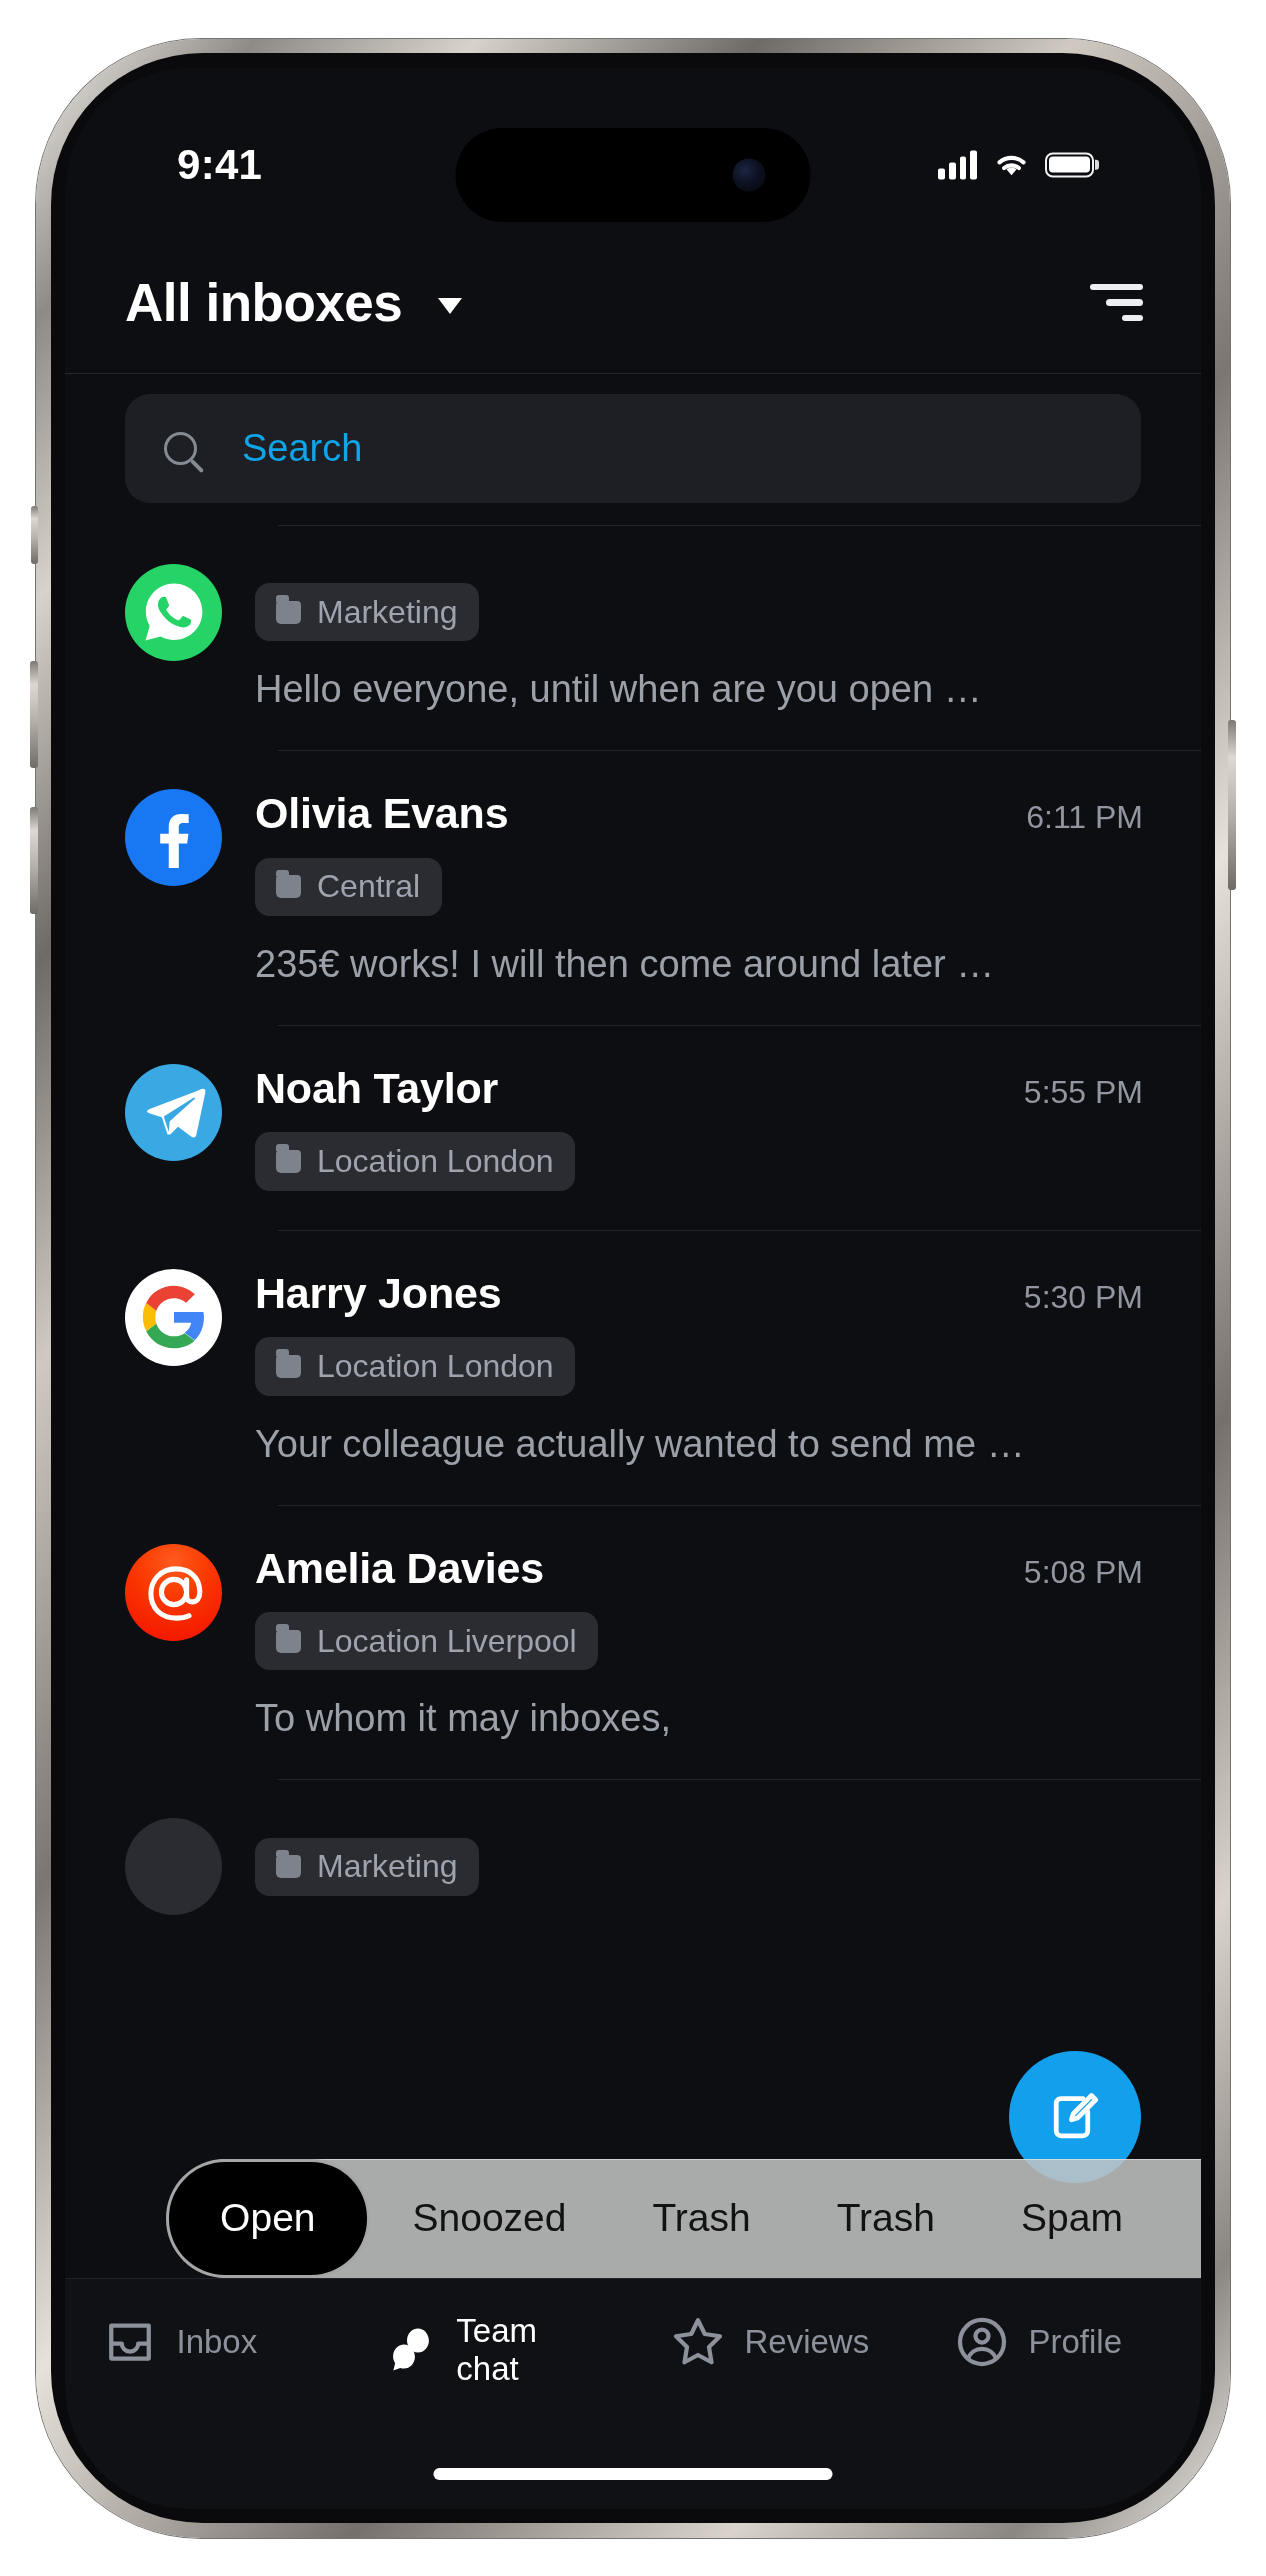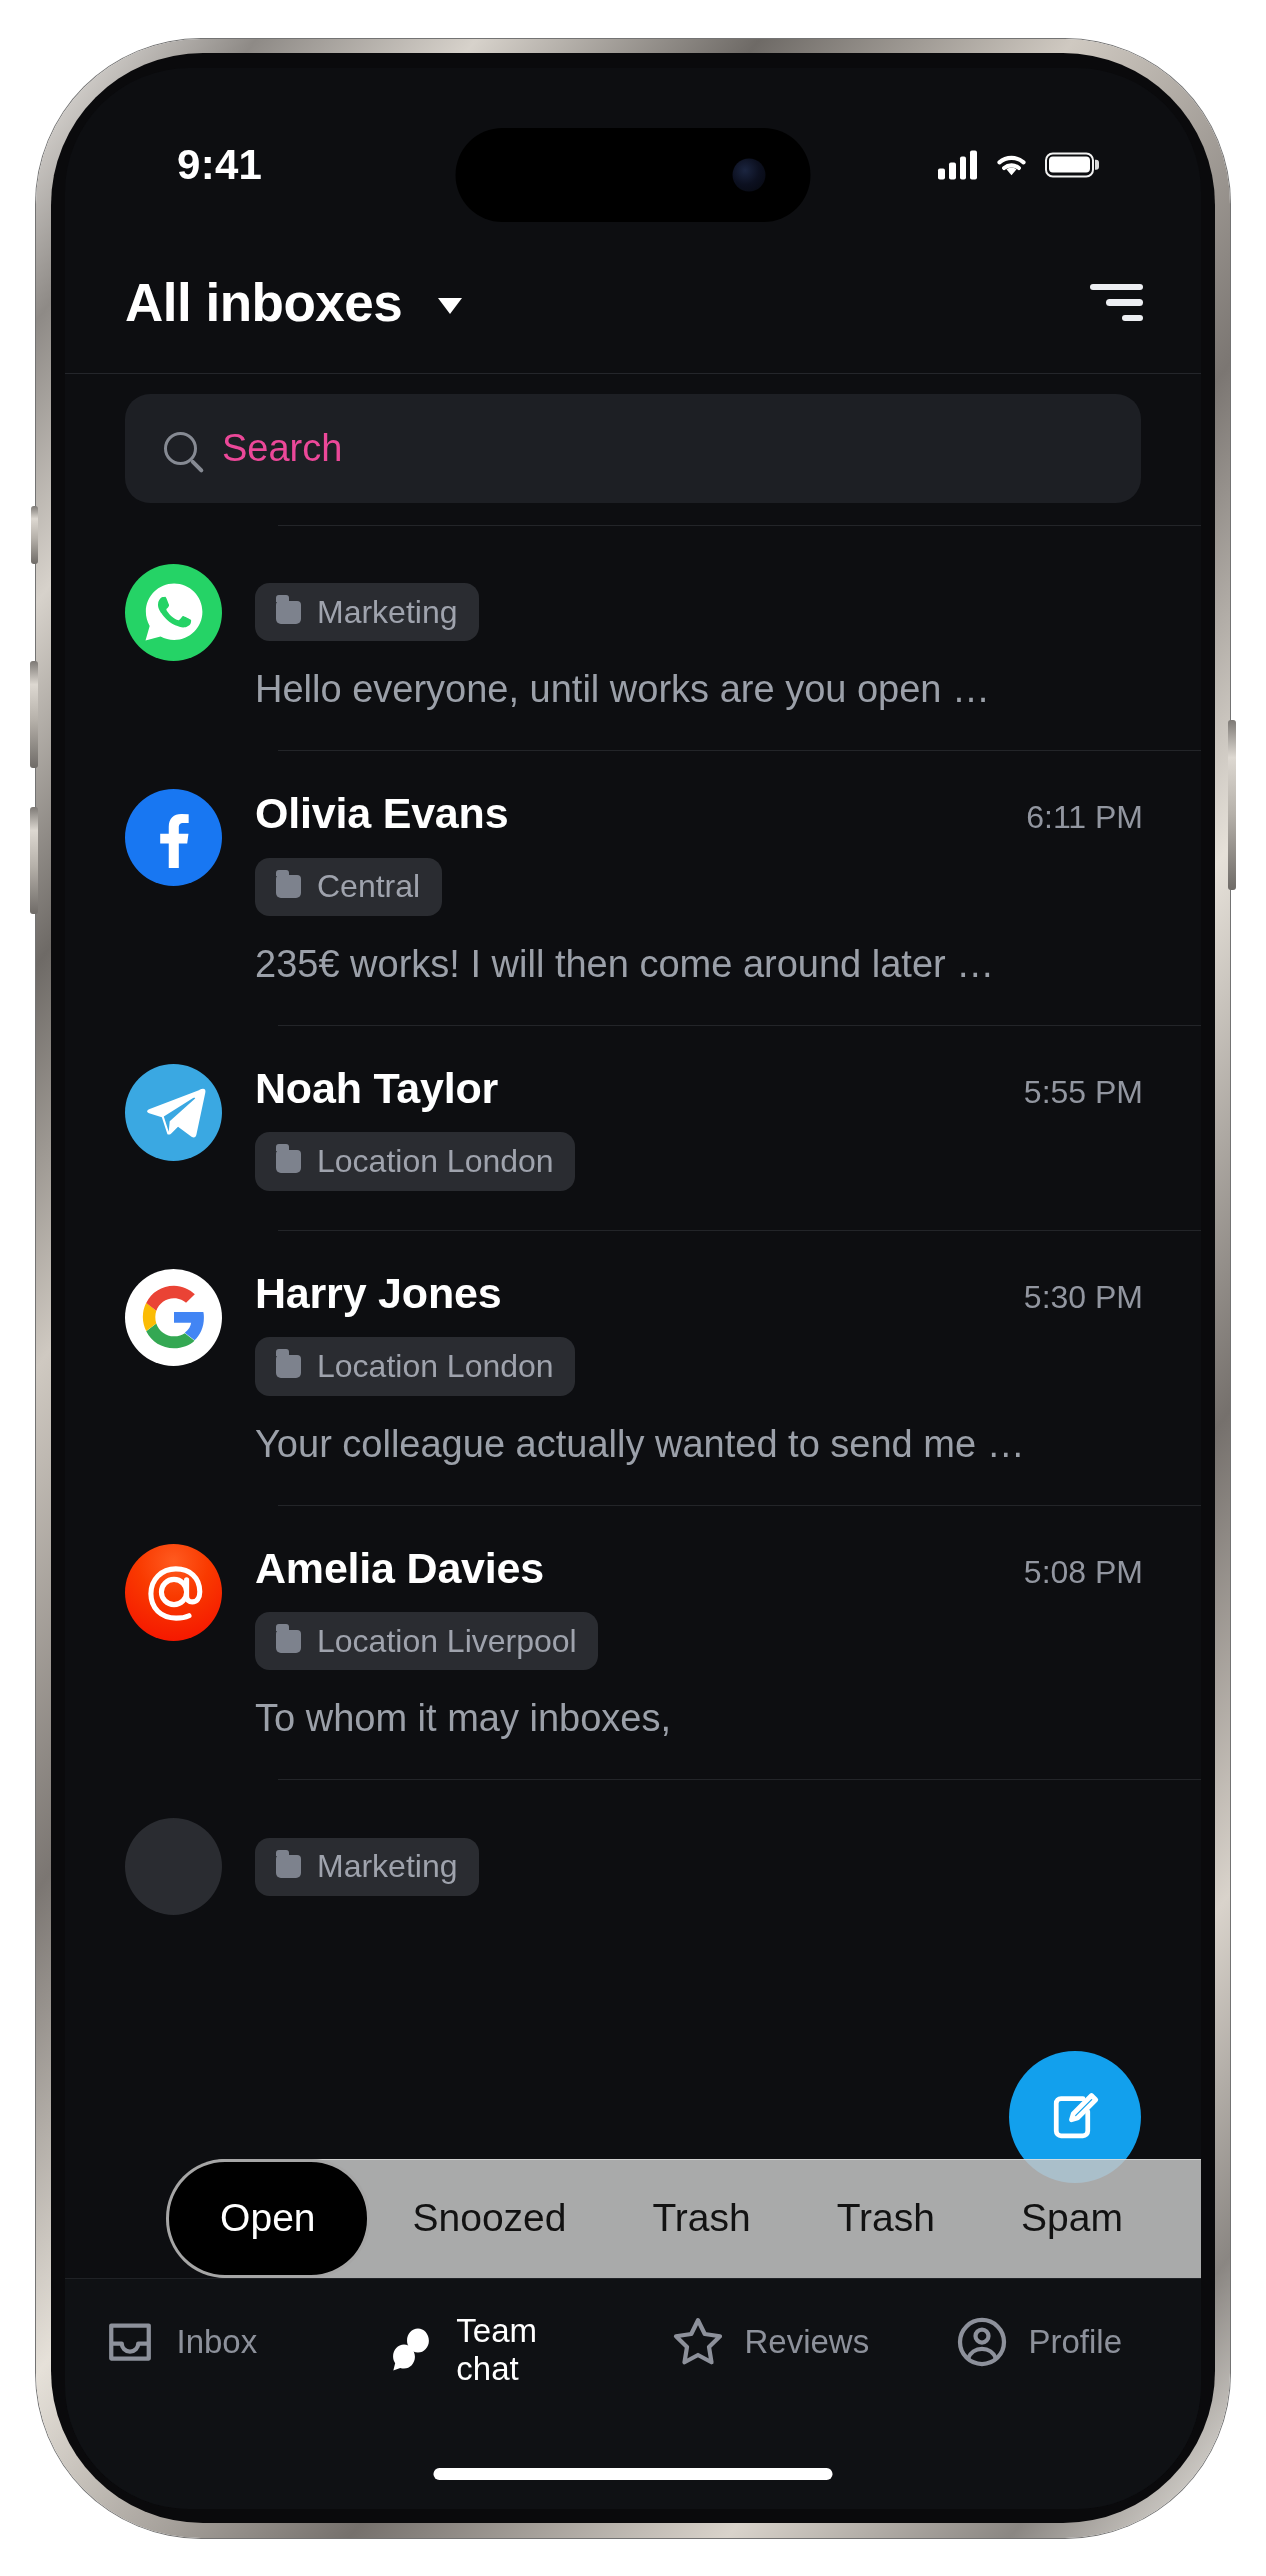--- a/index.html
+++ b/index.html
@@ -99,21 +99,21 @@
     display:flex; align-items:center; gap:25px; padding:0 39px;
   }
   .search-icon{
     width:33px; height:33px; border:3.9px solid #868a93; border-radius:50%;
     position:relative; flex:0 0 auto;
   }
   .search-icon::after{
     content:""; position:absolute; right:-10.7px; bottom:-6.8px; width:15.6px; height:4.4px;
     background:#868a93; border-radius:2.9px; transform:rotate(45deg);
   }
-  .search-ph{ color:#ec4899; font-size:38px; }
+  .search-ph{ color:#0ea5e9; font-size:38px;margin-left:20px; }
 
   
   .list{
     position:absolute; left:0; top:457px; right:0; bottom:0;
     padding:0 0 0 60px; overflow:hidden;
   }
   .row{ padding:39px 58px 39px 0; position:relative; display:flex; gap:33px; }
   .row + .row::before{
     content:""; position:absolute; left:153px; right:0; top:0; height:1px; background:#232529;
   }
@@ -252,21 +252,21 @@
           <div class="avatar av-whatsapp">
             <svg viewBox="0 0 24 24">
                 <path fill="#fff" d="M12.04 2.5c-5.2 0-9.42 4.22-9.42 9.42 0 1.66.44 3.28 1.27 4.71L2.5 21.5l5.01-1.31a9.4 9.4 0 0 0 4.53 1.16h.01c5.2 0 9.42-4.22 9.42-9.42s-4.23-9.43-9.43-9.43zm5.49 13.31c-.23.65-1.36 1.25-1.87 1.29-.5.05-.97.23-3.27-.68-2.75-1.08-4.49-3.9-4.63-4.08-.13-.18-1.1-1.46-1.1-2.79s.7-1.98.95-2.25c.25-.27.54-.34.72-.34h.52c.17 0 .39-.06.61.47.23.55.77 1.9.84 2.04.07.14.11.3.02.48-.09.18-.14.29-.27.45-.14.16-.29.35-.41.47-.14.14-.28.28-.12.56.16.27.71 1.17 1.52 1.9 1.04.93 1.92 1.22 2.19 1.36.27.14.43.11.59-.07.16-.18.68-.79.86-1.07.18-.27.36-.22.61-.13.25.09 1.59.75 1.86.89.27.14.45.2.52.32.07.11.07.65-.16 1.29z"></path>
               </svg>
           </div>
           <div class="row-body">
             <div class="tag">
               <span class="tag-icon"></span>
               <span class="tag-label">Marketing</span>
             </div>
-            <div class="row-preview">Hello everyone, until works are you open …</div>
+            <div class="row-preview">Hello everyone, until when are you open …</div>
           </div>
         </div>
 
         <div class="row">
           <div class="avatar av-facebook">
             <svg viewBox="0 0 24 24">
                 <path fill="#fff" d="M13.6 22v-8.2h2.8l.42-3.2h-3.22V8.54c0-.93.26-1.56 1.59-1.56h1.7V4.12A22.8 22.8 0 0 0 14.4 4c-2.46 0-4.15 1.5-4.15 4.26v2.34H7.4v3.2h2.85V22h3.35z"></path>
               </svg>
           </div>
           <div class="row-body">

